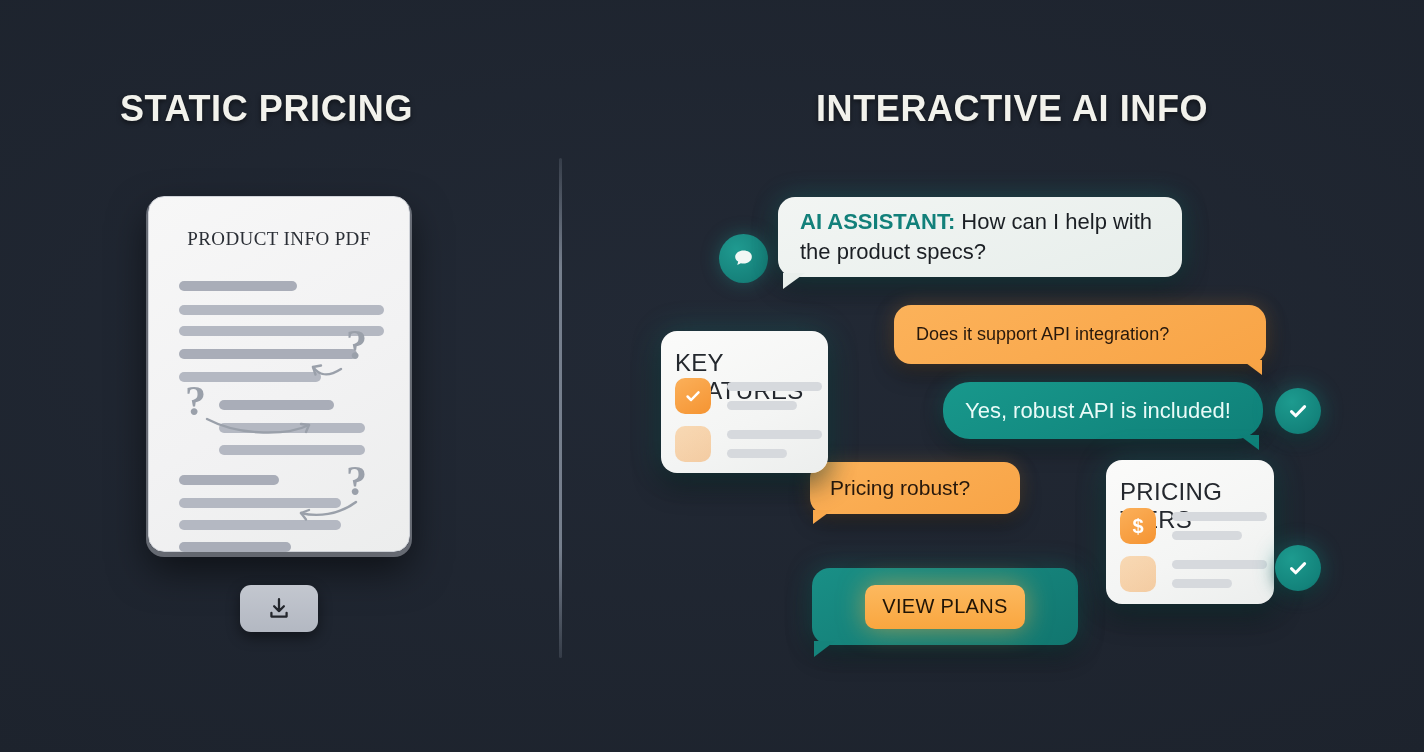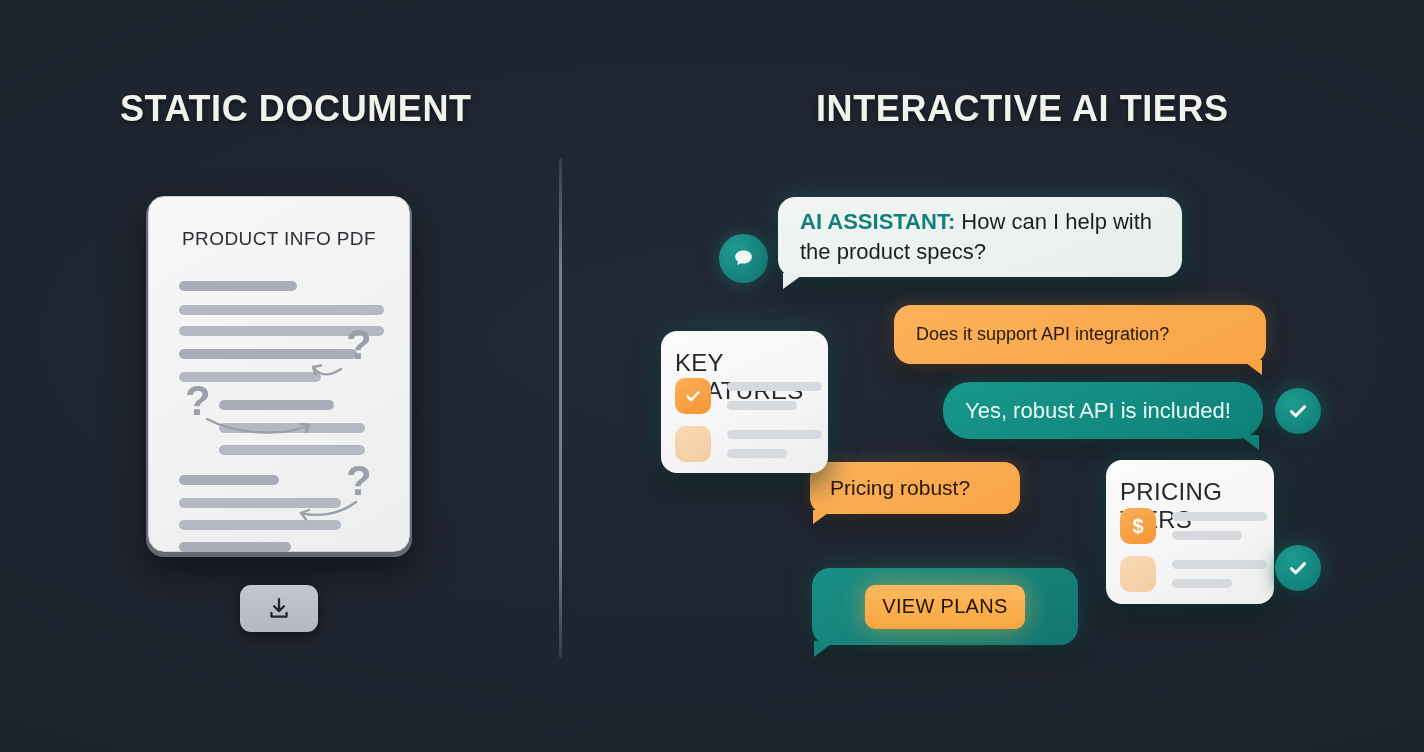--- a/index.html
+++ b/index.html
@@ -43,20 +43,21 @@
     left: 148px; top: 196px;
     width: 262px; height: 356px;
   }
   .doc {
     position: absolute; inset: 0;
     background: linear-gradient(150deg, #f7f7f7 0%, #f2f2f3 55%, #eceded 100%);
     border-radius: 16px;
     border: 1px solid #cfd2d8;
     box-shadow: 0 3px 0 2px rgba(168,172,180,0.55),
                 0 18px 38px rgba(0,0,0,0.55);
+    font-family: Liberation Serif, serif;
   }
   .doc-title {
     position: absolute; left: 0; right: 0; top: 31px;
     text-align: center;
     font-size: 19px;
     letter-spacing: 0.4px;
     color: #2b2f36;
   }
   .skel {
     position: absolute;
@@ -237,22 +238,22 @@
     box-shadow: 0 0 22px rgba(25,160,150,0.45), 0 6px 14px rgba(0,0,0,0.4);
   }
   #badge-api     { left: 1275px; top: 388px; }
   #badge-pricing { left: 1275px; top: 545px; }
 </style>
 </head>
 <body>
 
 <div class="stage">
 
-  <div class="heading" id="h-left">STATIC DOCUMENT</div>
-  <div class="heading" id="h-right">INTERACTIVE AI TIERS</div>
+  <div class="heading" id="h-left">STATIC PRICING</div>
+  <div class="heading" id="h-right">INTERACTIVE AI INFO</div>
 
   <div class="divider"></div>
 
   <div class="doc-wrap">
     <div class="doc">
       <div class="doc-title">PRODUCT INFO PDF</div>
 
       <div class="skel" style="left:30px; top:84px;  width:118px;"></div>
       <div class="skel lt" style="left:30px; top:108px; width:205px;"></div>
       <div class="skel lt" style="left:30px; top:129px; width:205px;"></div>

